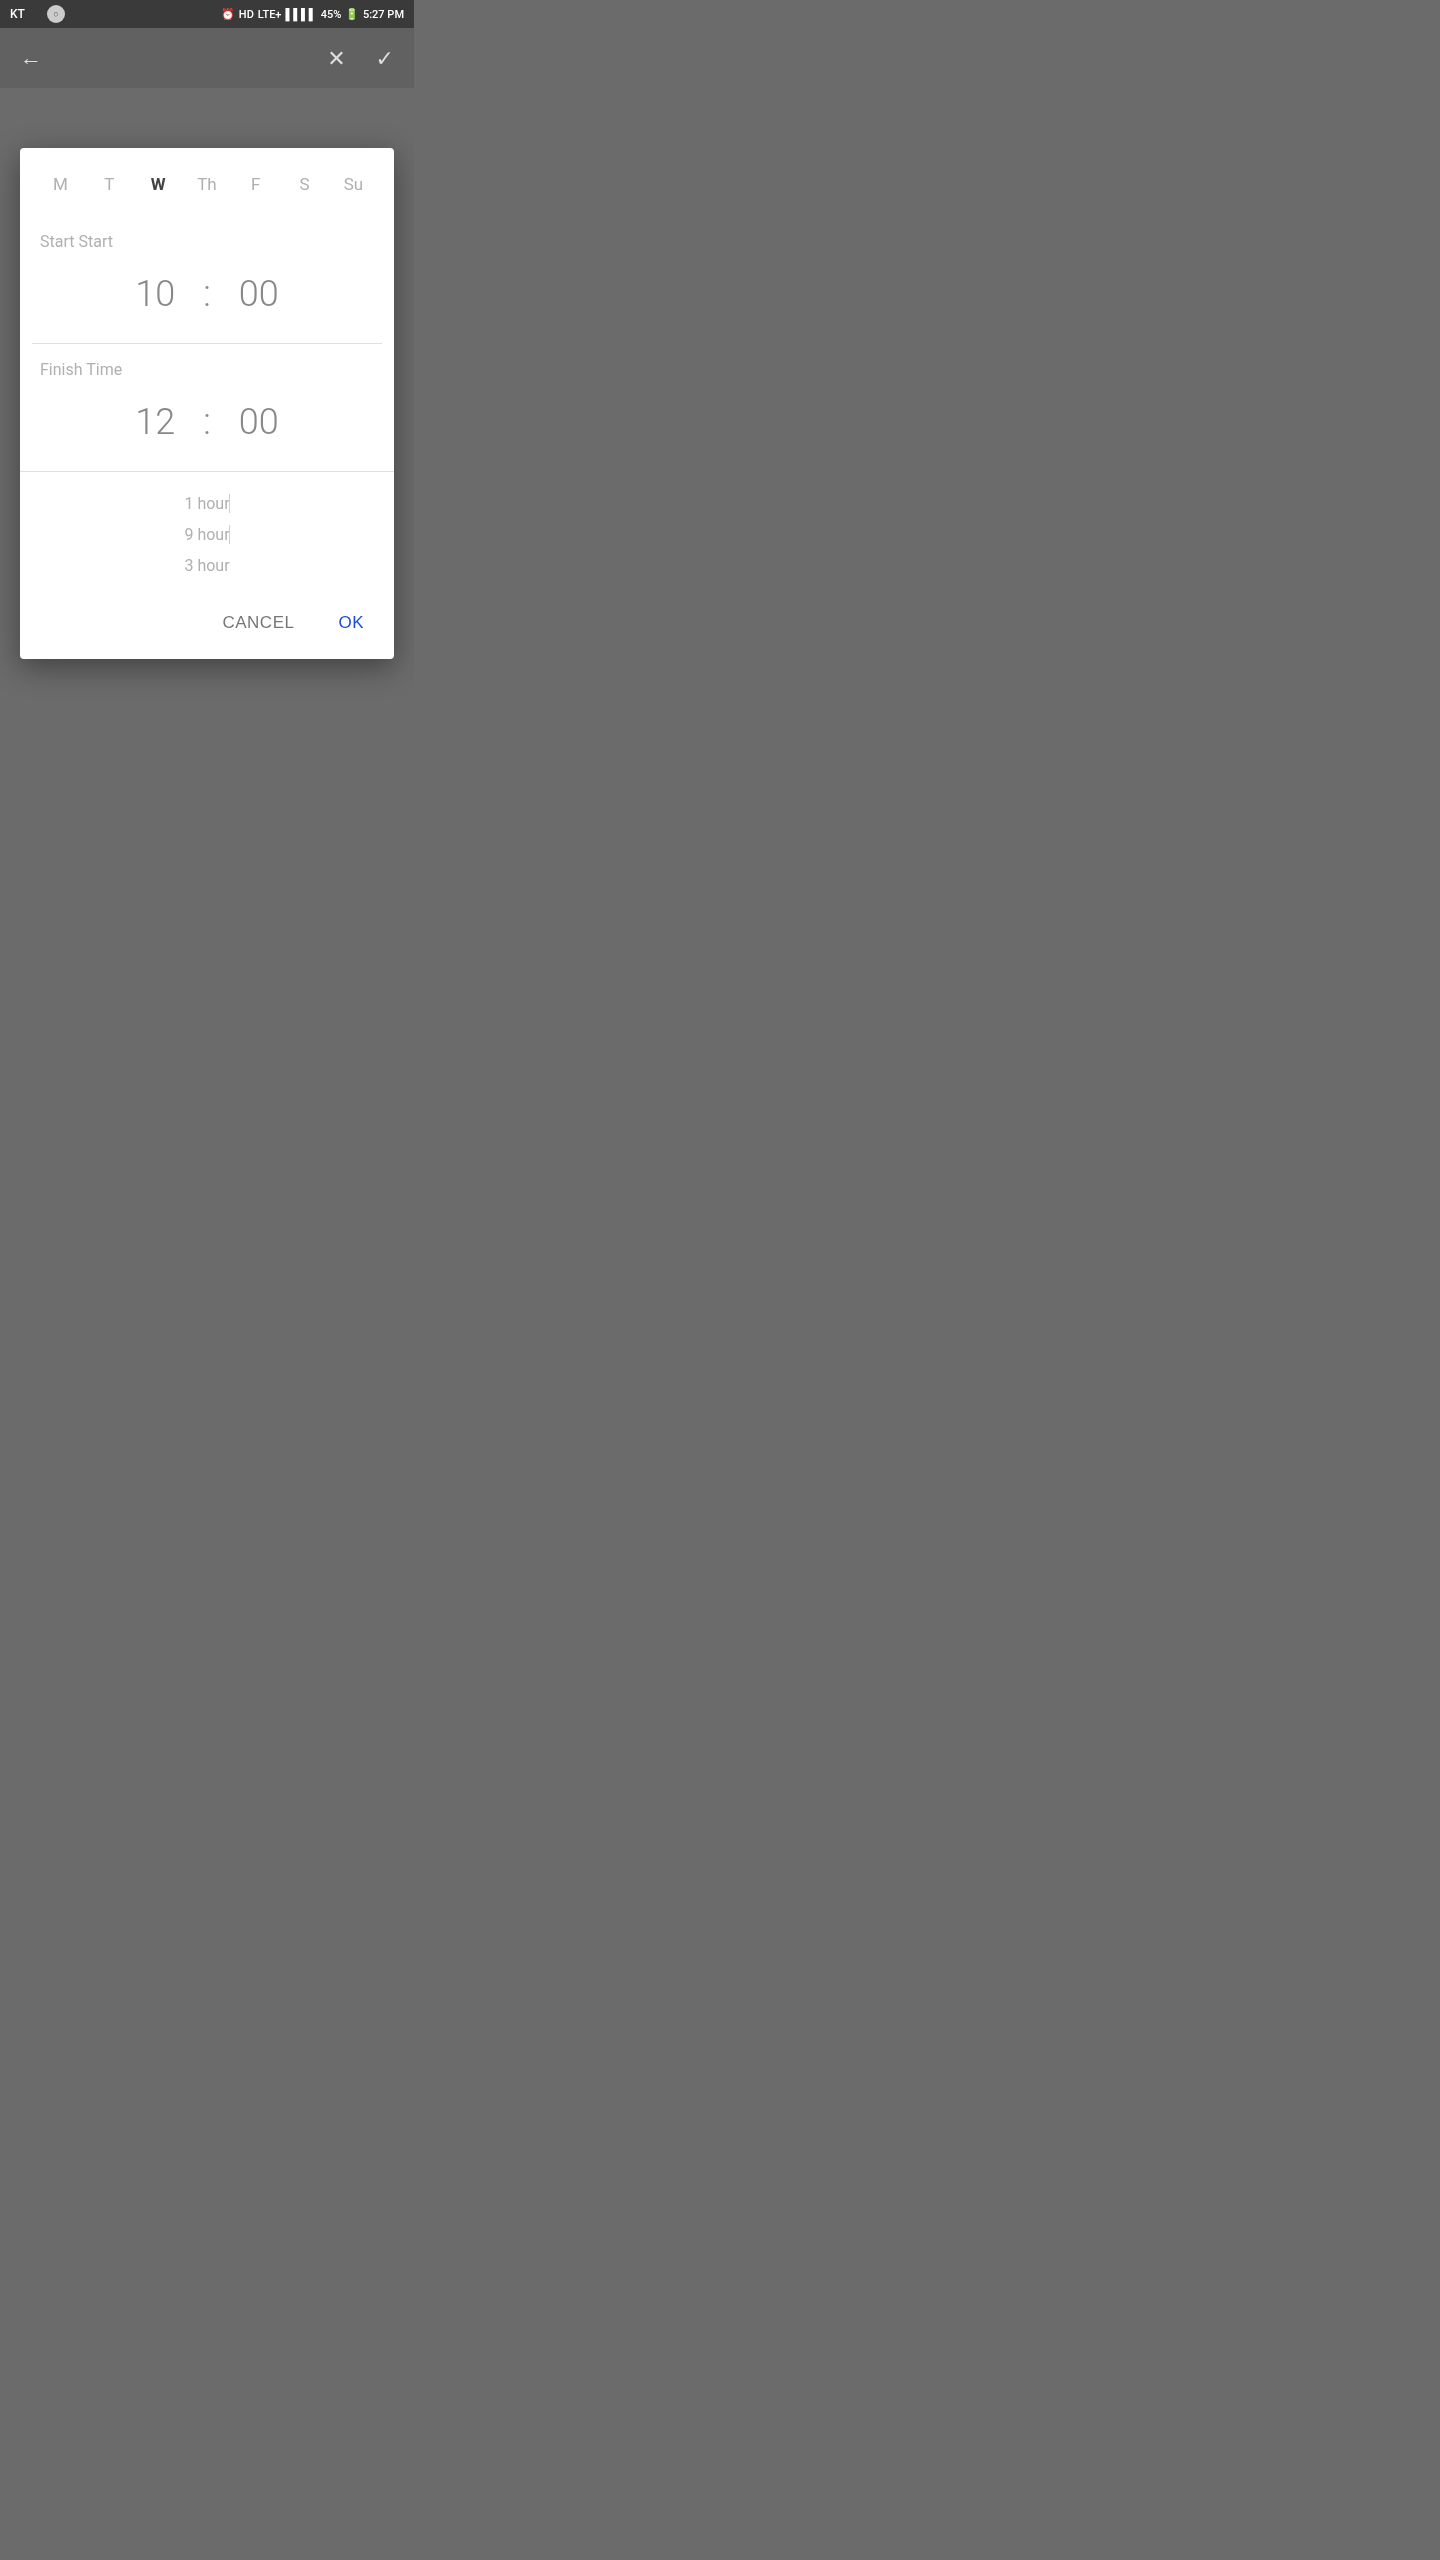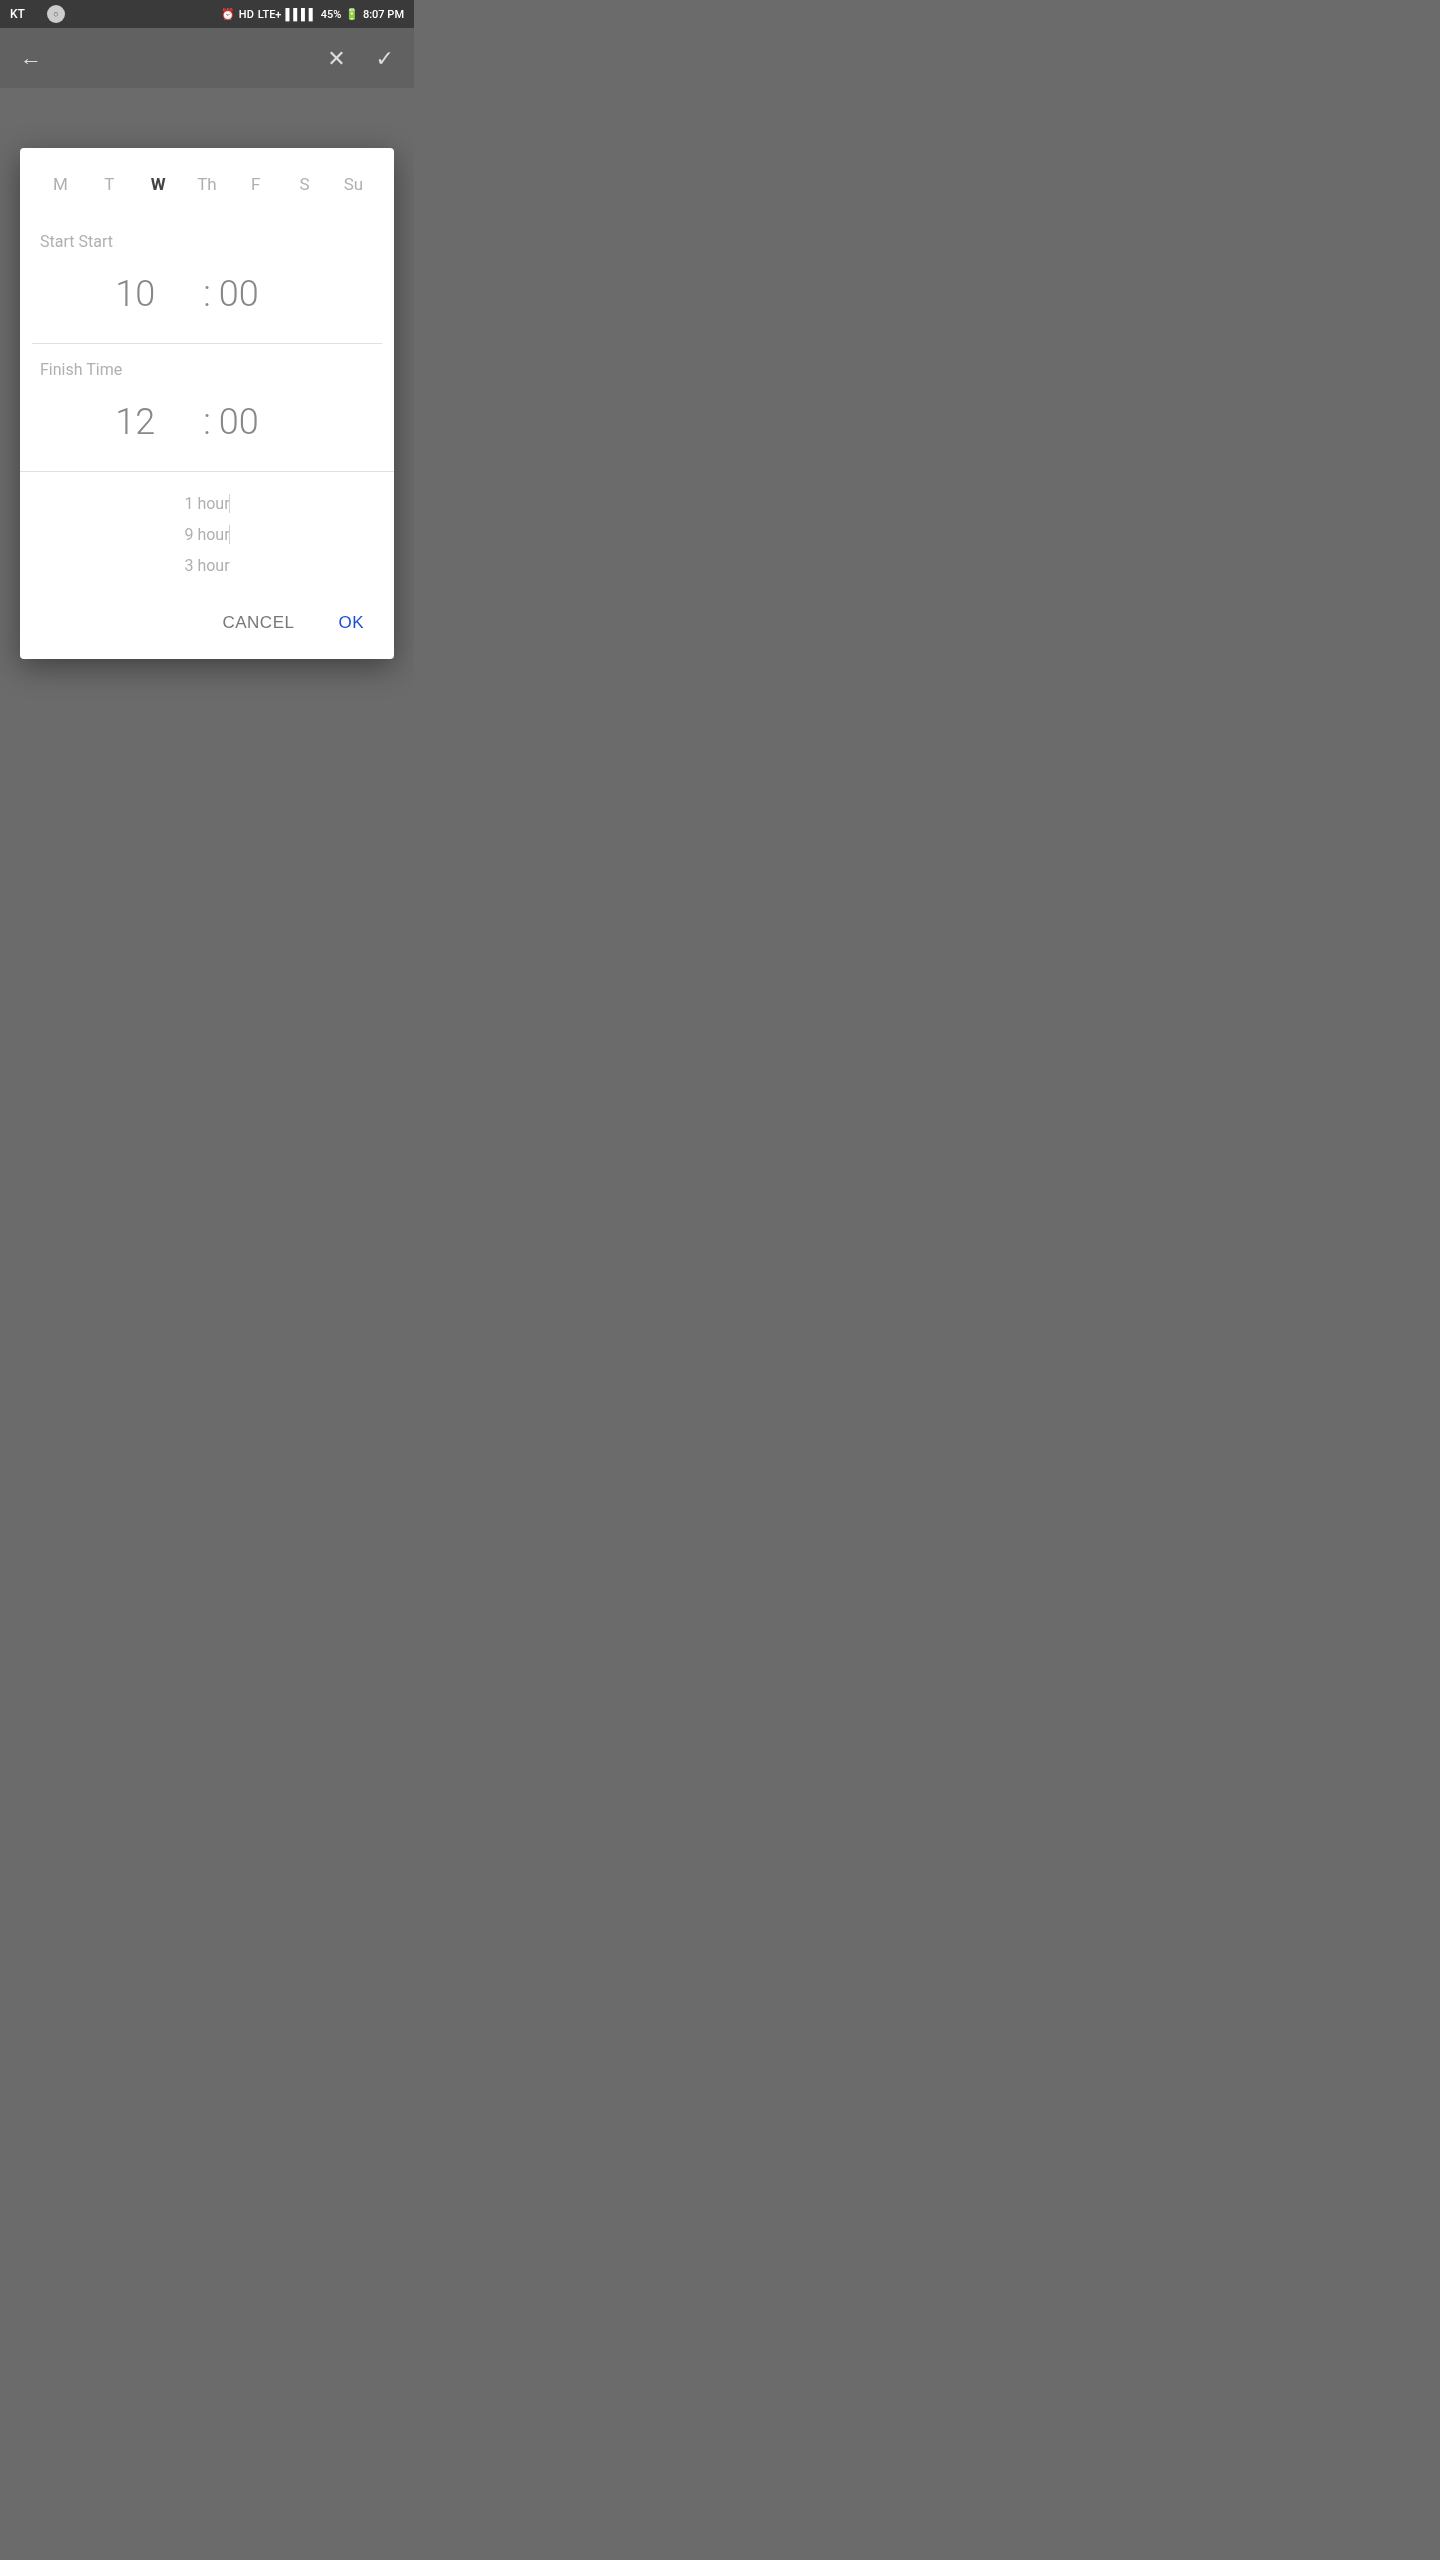--- a/index.html
+++ b/index.html
@@ -155,21 +155,21 @@
       justify-content: center;
       gap: 0;
       margin-bottom: 8px;
     }
 
     .time-value {
       font-size: 36px;
       color: #888;
       font-weight: 300;
       width: 80px;
-      text-align: left;
+      text-align: center;
     }
 
     .time-colon {
       font-size: 36px;
       color: #888;
       font-weight: 300;
       margin: 0 8px;
       line-height: 1;
     }
 
@@ -243,21 +243,21 @@
     <span>KT</span>
     <span class="avatar-circle">○</span>
   </div>
   <div class="status-right">
     <span>⏰</span>
     <span>HD</span>
     <span>LTE+</span>
     <span>▌▌▌▌</span>
     <span>45%</span>
     <span>🔋</span>
-    <span>8:07 PM</span>
+    <span>5:27 PM</span>
   </div>
 </div>
 
 <div class="top-nav">
   <span class="nav-icon">←</span>
   <div class="nav-icons-right">
     <span class="nav-icon">✕</span>
     <span class="nav-icon">✓</span>
   </div>
 </div>

